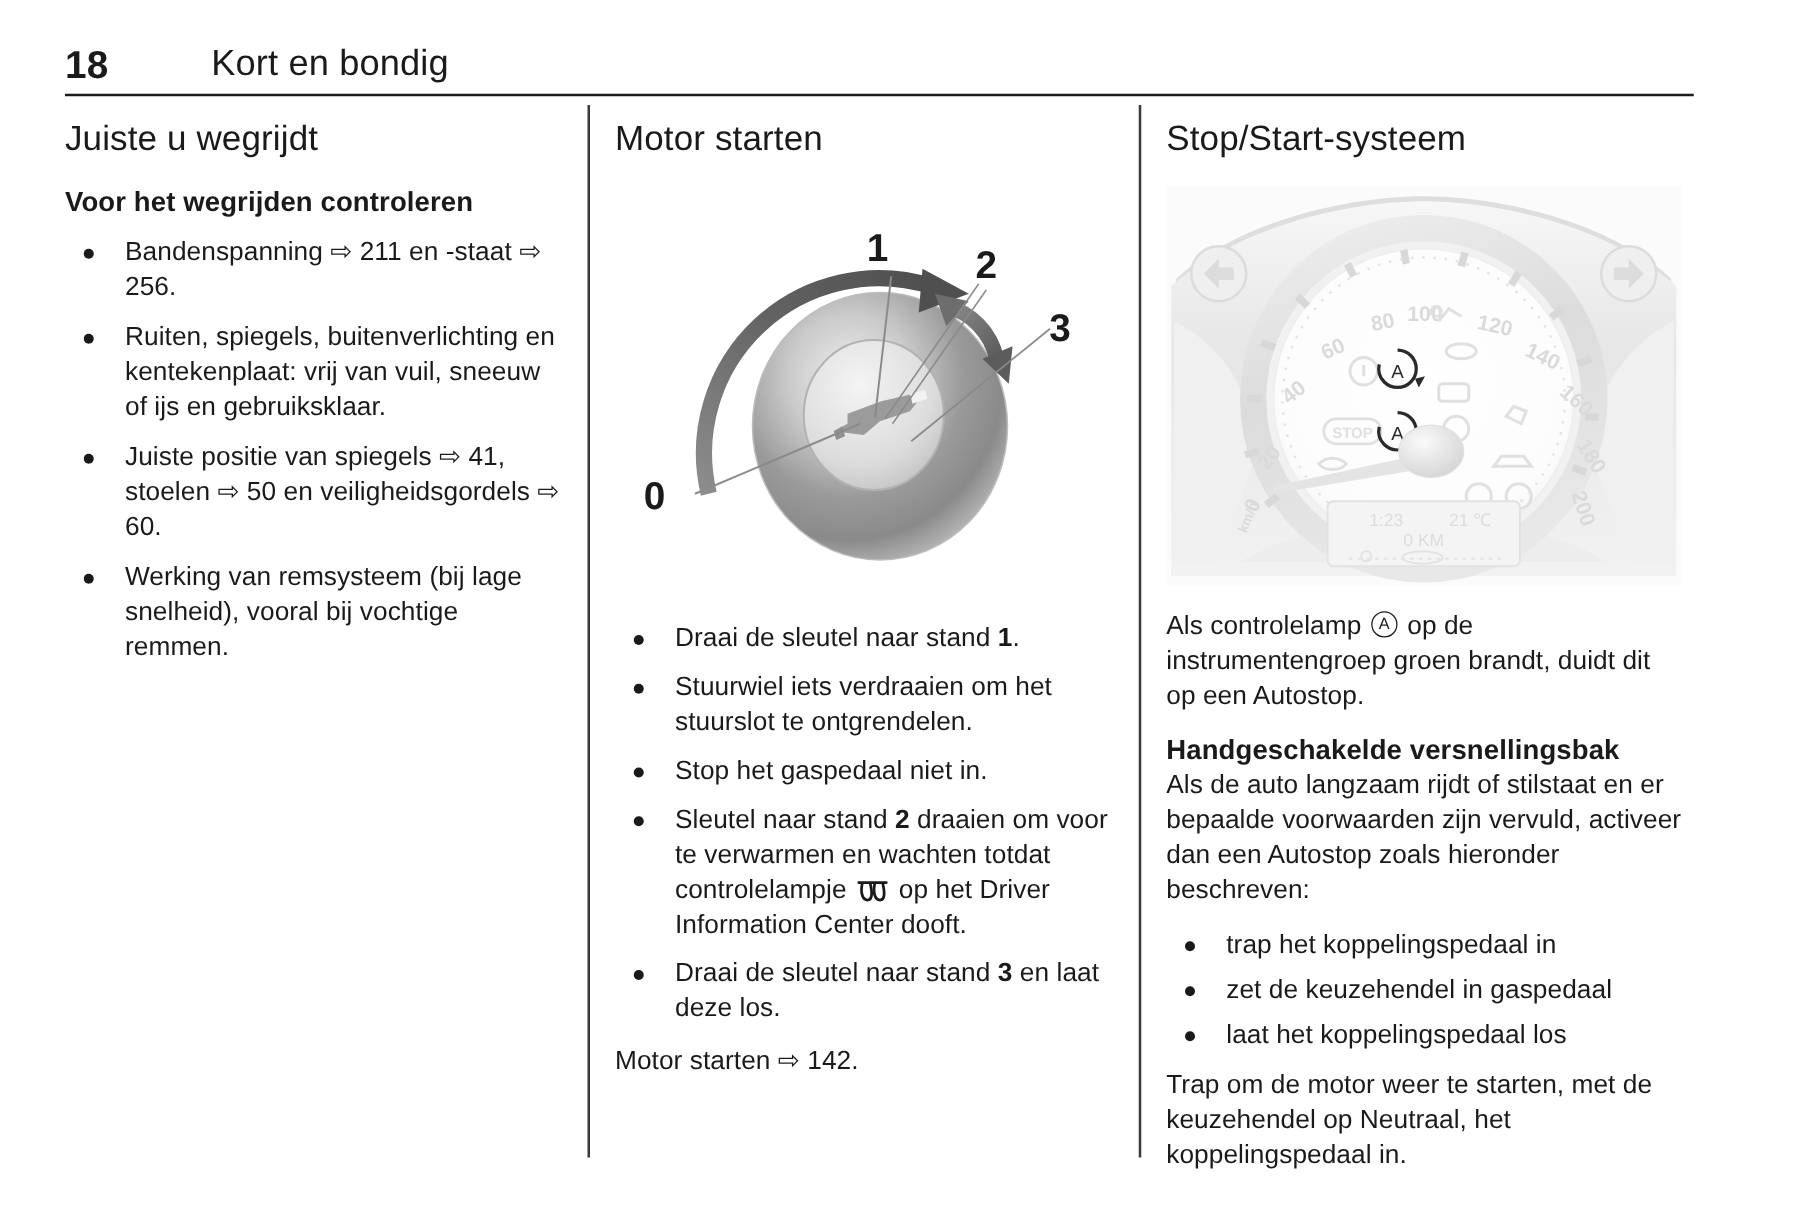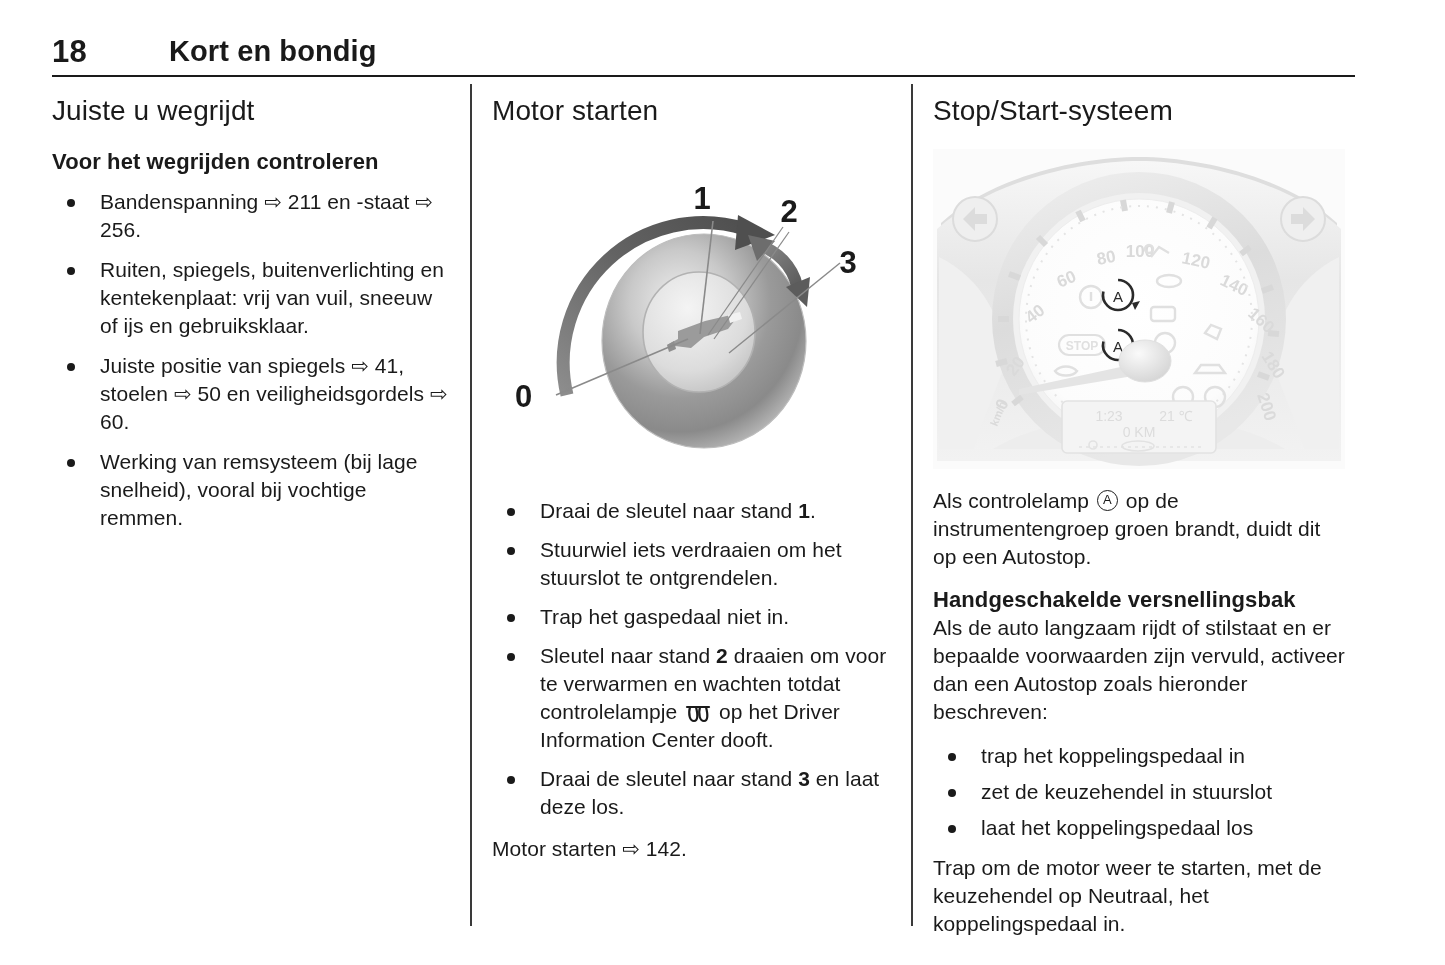--- a/index.html
+++ b/index.html
@@ -30,21 +30,21 @@
     top: 0;
     font-size: 31px;
     font-weight: bold;
     letter-spacing: 0.2px;
   }
   .chapter-title {
     position: absolute;
     left: 117px;
     top: 1px;
     font-size: 29px;
-    font-weight: bold;
+    font-weight: normal;
     letter-spacing: 0.1px;
   }
   .header-rule {
     position: absolute;
     left: 52px;
     top: 75px;
     width: 1303px;
     height: 2px;
     background: #1a1a1a;
   }
@@ -257,21 +257,21 @@
       <text x="23" y="258" font-family="Liberation Sans, sans-serif" font-size="31" font-weight="bold" fill="#1a1a1a">0</text>
       <text x="210" y="60" font-family="Liberation Sans, sans-serif" font-size="31" font-weight="bold" fill="#1a1a1a" text-anchor="middle">1</text>
       <text x="297" y="73" font-family="Liberation Sans, sans-serif" font-size="31" font-weight="bold" fill="#1a1a1a" text-anchor="middle">2</text>
       <text x="356" y="124" font-family="Liberation Sans, sans-serif" font-size="31" font-weight="bold" fill="#1a1a1a" text-anchor="middle">3</text>
     </svg>
   </div>
 
   <ul class="bullets mid">
     <li><span class="dot"></span><span>Draai de sleutel naar stand <span class="bold-num">1</span>.</span></li>
     <li><span class="dot"></span><span>Stuurwiel iets verdraaien om het stuurslot te ontgrendelen.</span></li>
-    <li><span class="dot"></span><span>Trap het gaspedaal niet in.</span></li>
+    <li><span class="dot"></span><span>Stop het gaspedaal niet in.</span></li>
     <li><span class="dot"></span><span>Sleutel naar stand <span class="bold-num">2</span> draaien om voor te verwarmen en wachten totdat controlelampje <span class="glow-glyph"><svg width="26" height="20" viewBox="0 0 26 20">
               <path d="M2 4 H24" stroke="#1a1a1a" stroke-width="2.2" fill="none" stroke-linecap="round"></path>
               <path d="M5 4 C3 12, 5 18, 9 18 C13 18, 13 12, 11 4" stroke="#1a1a1a" stroke-width="2.2" fill="none"></path>
               <path d="M15 4 C13 12, 15 18, 19 18 C23 18, 23 12, 21 4" stroke="#1a1a1a" stroke-width="2.2" fill="none"></path>
             </svg></span> op het Driver Information Center dooft.</span></li>
     <li><span class="dot"></span><span>Draai de sleutel naar stand <span class="bold-num">3</span> en laat deze los.</span></li>
   </ul>
 
   <p class="body-text last" style="margin-top:14px;">Motor starten ⇨ 142.</p>
 </div>
@@ -408,18 +408,18 @@
     </svg>
   </div>
 
   <p class="body-text">Als controlelamp <span class="lamp-a"></span> op de instrumentengroep groen brandt, duidt dit op een Autostop.</p>
 
   <h2 class="sub-title tight">Handgeschakelde versnellingsbak</h2>
   <p class="body-text">Als de auto langzaam rijdt of stilstaat en er bepaalde voorwaarden zijn vervuld, activeer dan een Autostop zoals hieronder beschreven:</p>
 
   <ul class="bullets tight">
     <li><span class="dot"></span><span>trap het koppelingspedaal in</span></li>
-    <li><span class="dot"></span><span>zet de keuzehendel in stuurslot</span></li>
+    <li><span class="dot"></span><span>zet de keuzehendel in gaspedaal</span></li>
     <li><span class="dot"></span><span>laat het koppelingspedaal los</span></li>
   </ul>
 
   <p class="body-text last" style="margin-top:12px;">Trap om de motor weer te starten, met de keuzehendel op Neutraal, het koppelingspedaal in.</p>
 </div>
 
 </body></html>

